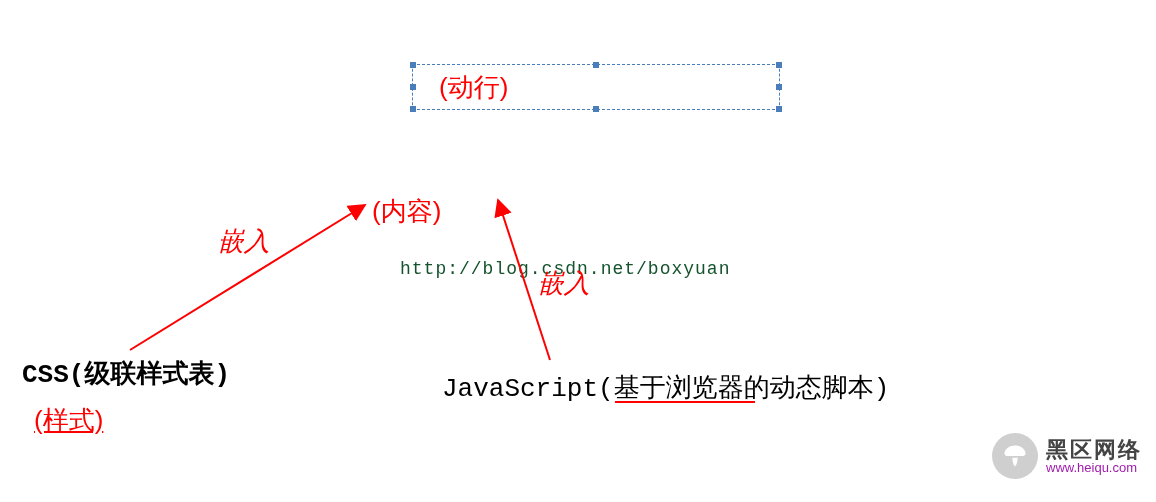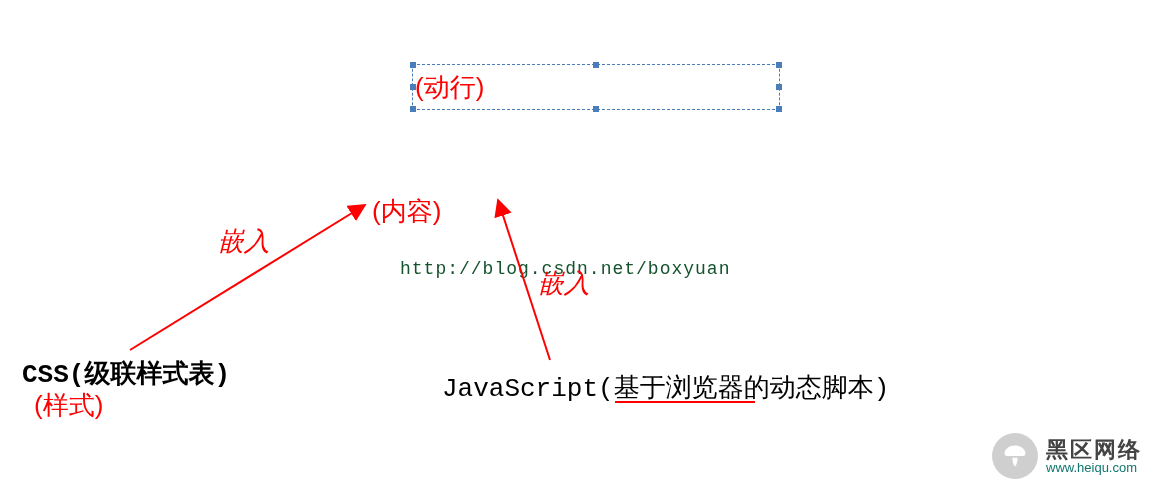--- a/index.html
+++ b/index.html
@@ -12,47 +12,47 @@
 .mono{font-family:"Courier New",monospace}
 .selbox{position:absolute;border:1px dashed #4a7ebb}
 .handle{position:absolute;width:6px;height:6px;background:#4a7ebb}
 svg.arrows{position:absolute;left:0;top:0;width:1156px;height:502px;pointer-events:none}
 .underline-red{position:absolute;height:0;border-bottom:2px solid #f00}
 .logo-wrap{position:absolute;right:14px;bottom:23px;display:flex;align-items:center;gap:8px}
 .logo-badge{width:46px;height:46px;border-radius:50%;background:#cfcfcf;display:flex;align-items:center;justify-content:center}
 .logo-badge svg{width:28px;height:28px}
 .logo-text{display:flex;flex-direction:column;line-height:1.05}
 .logo-cn{font-size:22px;color:#444;font-weight:700;letter-spacing:2px}
-.logo-en{font-size:13px;color:#0f766e}
+.logo-en{font-size:13px;color:#a21caf}
 </style>
 </head>
 <body>
 <div class="stage">
 
   <div class="selbox" style="left:412px;top:64px;width:366px;height:44px;">
     <div class="handle" style="left:-3px;top:-3px"></div>
     <div class="handle" style="left:180px;top:-3px"></div>
     <div class="handle" style="right:-3px;top:-3px"></div>
     <div class="handle" style="left:-3px;bottom:-3px"></div>
     <div class="handle" style="left:180px;bottom:-3px"></div>
     <div class="handle" style="right:-3px;bottom:-3px"></div>
     <div class="handle" style="left:-3px;top:19px"></div>
     <div class="handle" style="right:-3px;top:19px"></div>
   </div>
-  <div class="txt red" style="left:415px;top:70px;text-align:right;">(动行)</div>
+  <div class="txt red" style="left:439px;top:70px;text-align:right;">(动行)</div>
 
   <div class="txt redsub" style="left:372px;top:194px;text-align:center;">(内容)</div>
 
   <div class="txt watermark mono" style="left:400px;top:259px;">http://blog.csdn.net/boxyuan</div>
 
   <div class="txt red" style="left:218px;top:224px;font-style:italic;">嵌入</div>
   <div class="txt red" style="left:538px;top:266px;font-style:italic;">嵌入</div>
 
   <div class="txt black mono" style="left:22px;top:356px;font-weight:bold;">CSS(级联样式表)</div>
-  <div class="txt redsub" style="left:34px;top:388px;">(样式)</div>
+  <div class="txt redsub" style="left:34px;top:403px;text-decoration:underline;">(样式)</div>
 
   <div class="txt black mono" style="left:442px;top:370px;text-align:right;">JavaScript(基于浏览器的动态脚本)</div>
 
   <div class="underline-red" style="left:615px;top:401px;width:140px;"></div>
 
   <svg class="arrows">
     <defs>
       <marker id="ah" viewBox="0 0 10 10" refX="9" refY="5" markerWidth="9" markerHeight="9" orient="auto-start-reverse">
         <path d="M0,0 L10,5 L0,10 z" fill="#f00"></path>
       </marker>

